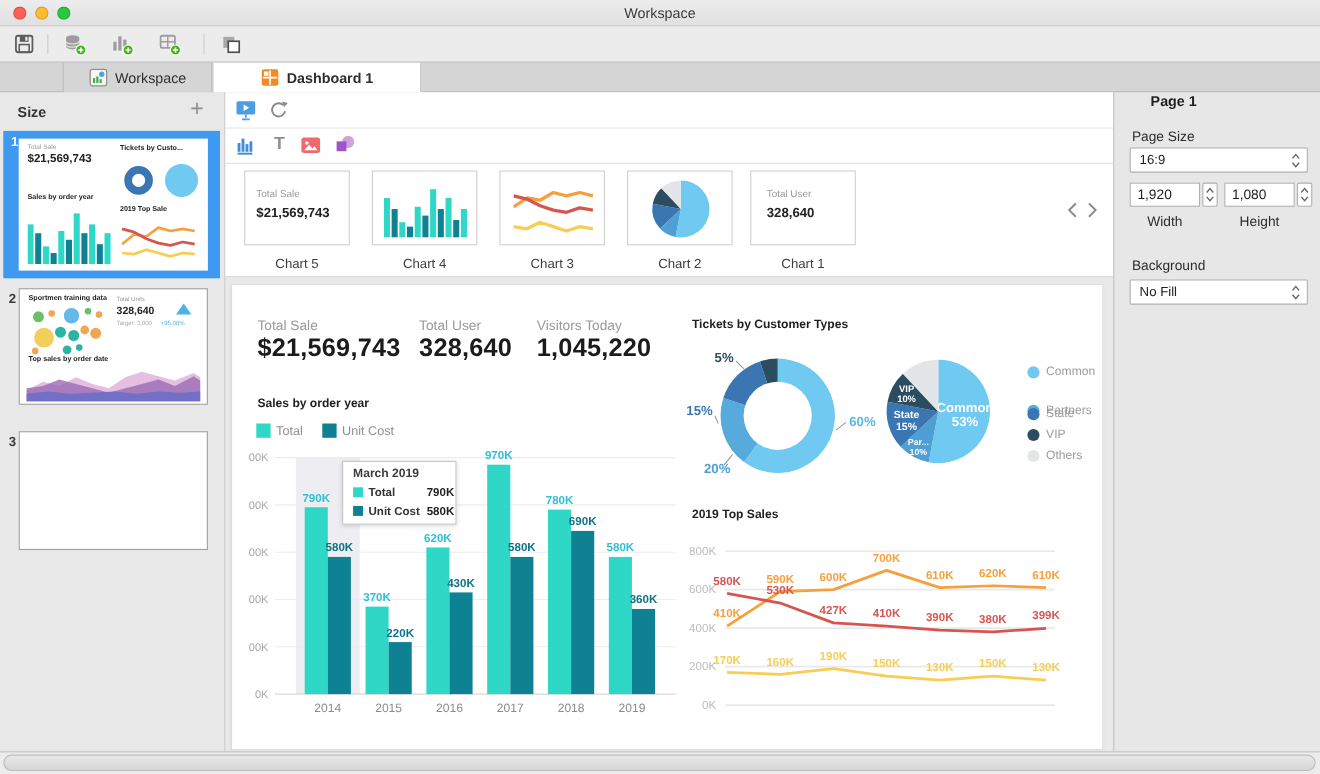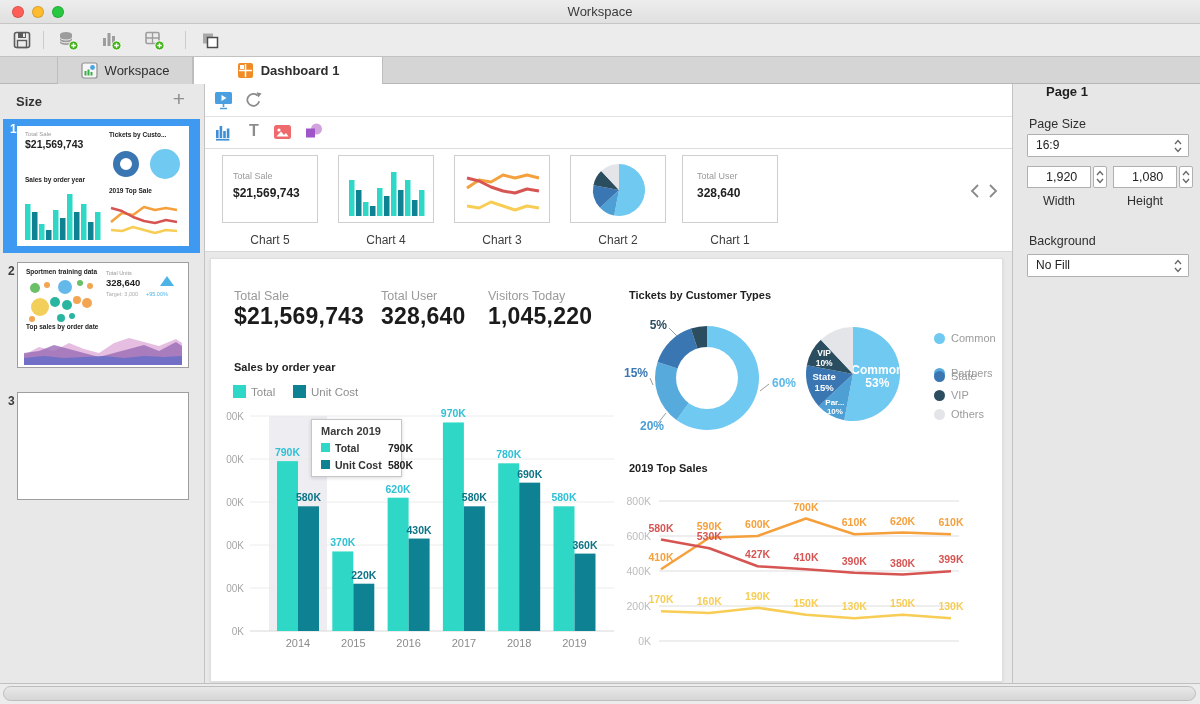--- a/index.html
+++ b/index.html
@@ -46,39 +46,39 @@
   .glabel{position:absolute;top:84px;width:96px;text-align:center;font-size:12px;color:#3d3d3d;}
   .page{position:absolute;left:5px;top:174px;width:793px;height:424px;background:#fff;
     border:1px solid #dedede;box-shadow:0 1px 3px rgba(0,0,0,.08);}
 
   
   .kpi-label{position:absolute;font-size:12.5px;color:#9a9a9a;}
   .kpi-value{position:absolute;font-size:23px;font-weight:bold;color:#1b1b1b;letter-spacing:.2px;}
   .sect-title{position:absolute;font-size:11px;font-weight:bold;color:#1f1f1f;}
   .leg-sw{position:absolute;width:13px;height:13px;}
   .leg-txt{position:absolute;font-size:11.5px;color:#8f8f8f;}
-  .tooltip{position:absolute;left:100px;top:160px;width:91px;height:58px;background:#fff;
+  .tooltip{position:absolute;left:100px;top:160px;width:104px;height:58px;background:#fff;
     border:1px solid #c6c6c6;box-shadow:0 1px 4px rgba(0,0,0,.15);z-index:5;}
   .tt-title{position:absolute;left:9px;top:5px;font-size:11px;font-weight:600;color:#3c3c3c;}
   .tt-row{position:absolute;left:9px;width:92px;height:12px;font-size:10.5px;color:#333;}
   .tt-sw{position:absolute;left:0;top:1px;width:9px;height:9px;}
   .tt-name{position:absolute;left:14px;top:0;font-weight:600;}
   .tt-val{position:absolute;right:0;top:0;font-weight:bold;color:#222;}
   .tk-row{position:absolute;left:723px;width:70px;height:14px;}
   .tk-dot{position:absolute;left:0;top:1px;width:11px;height:11px;border-radius:50%;}
   .tk-lb{position:absolute;left:17px;top:0;font-size:11px;color:#9b9b9b;}
 
   
   .inspector{position:absolute;left:1012px;top:84px;width:188px;height:599px;background:#e7e7e7;border-left:1px solid #c3c3c3;}
   .insp-h{position:absolute;font-size:13px;font-weight:bold;color:#1e1e1e;}
   .insp-l{position:absolute;font-size:12.5px;color:#2e2e2e;text-align:right;}
   .select{position:absolute;height:23px;background:#fff;border:1px solid #b0b0b0;border-radius:1px;
     font-size:12px;color:#222;line-height:21px;padding-left:8px;}
   .numin{position:absolute;height:22px;background:#fff;border:1px solid #b0b0b0;font-size:12.5px;
-    color:#222;line-height:20px;padding-left:18px;}
+    color:#222;line-height:20px;padding-left:6px;}
   .stepbox{position:absolute;width:14px;height:22px;background:#fff;border:1px solid #b0b0b0;border-radius:2px;
     display:flex;align-items:center;justify-content:center;}
   .sel-arrows{position:absolute;right:6px;top:4px;}
 
   
   .hscroll{position:absolute;left:0;top:683px;width:1200px;height:21px;background:#ececec;border-top:1px solid #c0c0c0;}
   .hthumb{position:absolute;left:3px;top:2px;width:1193px;height:15px;border-radius:8px;
     background:linear-gradient(#e8e8e8,#d6d6d6);border:1px solid #bdbdbd;}
 </style>
 </head>

